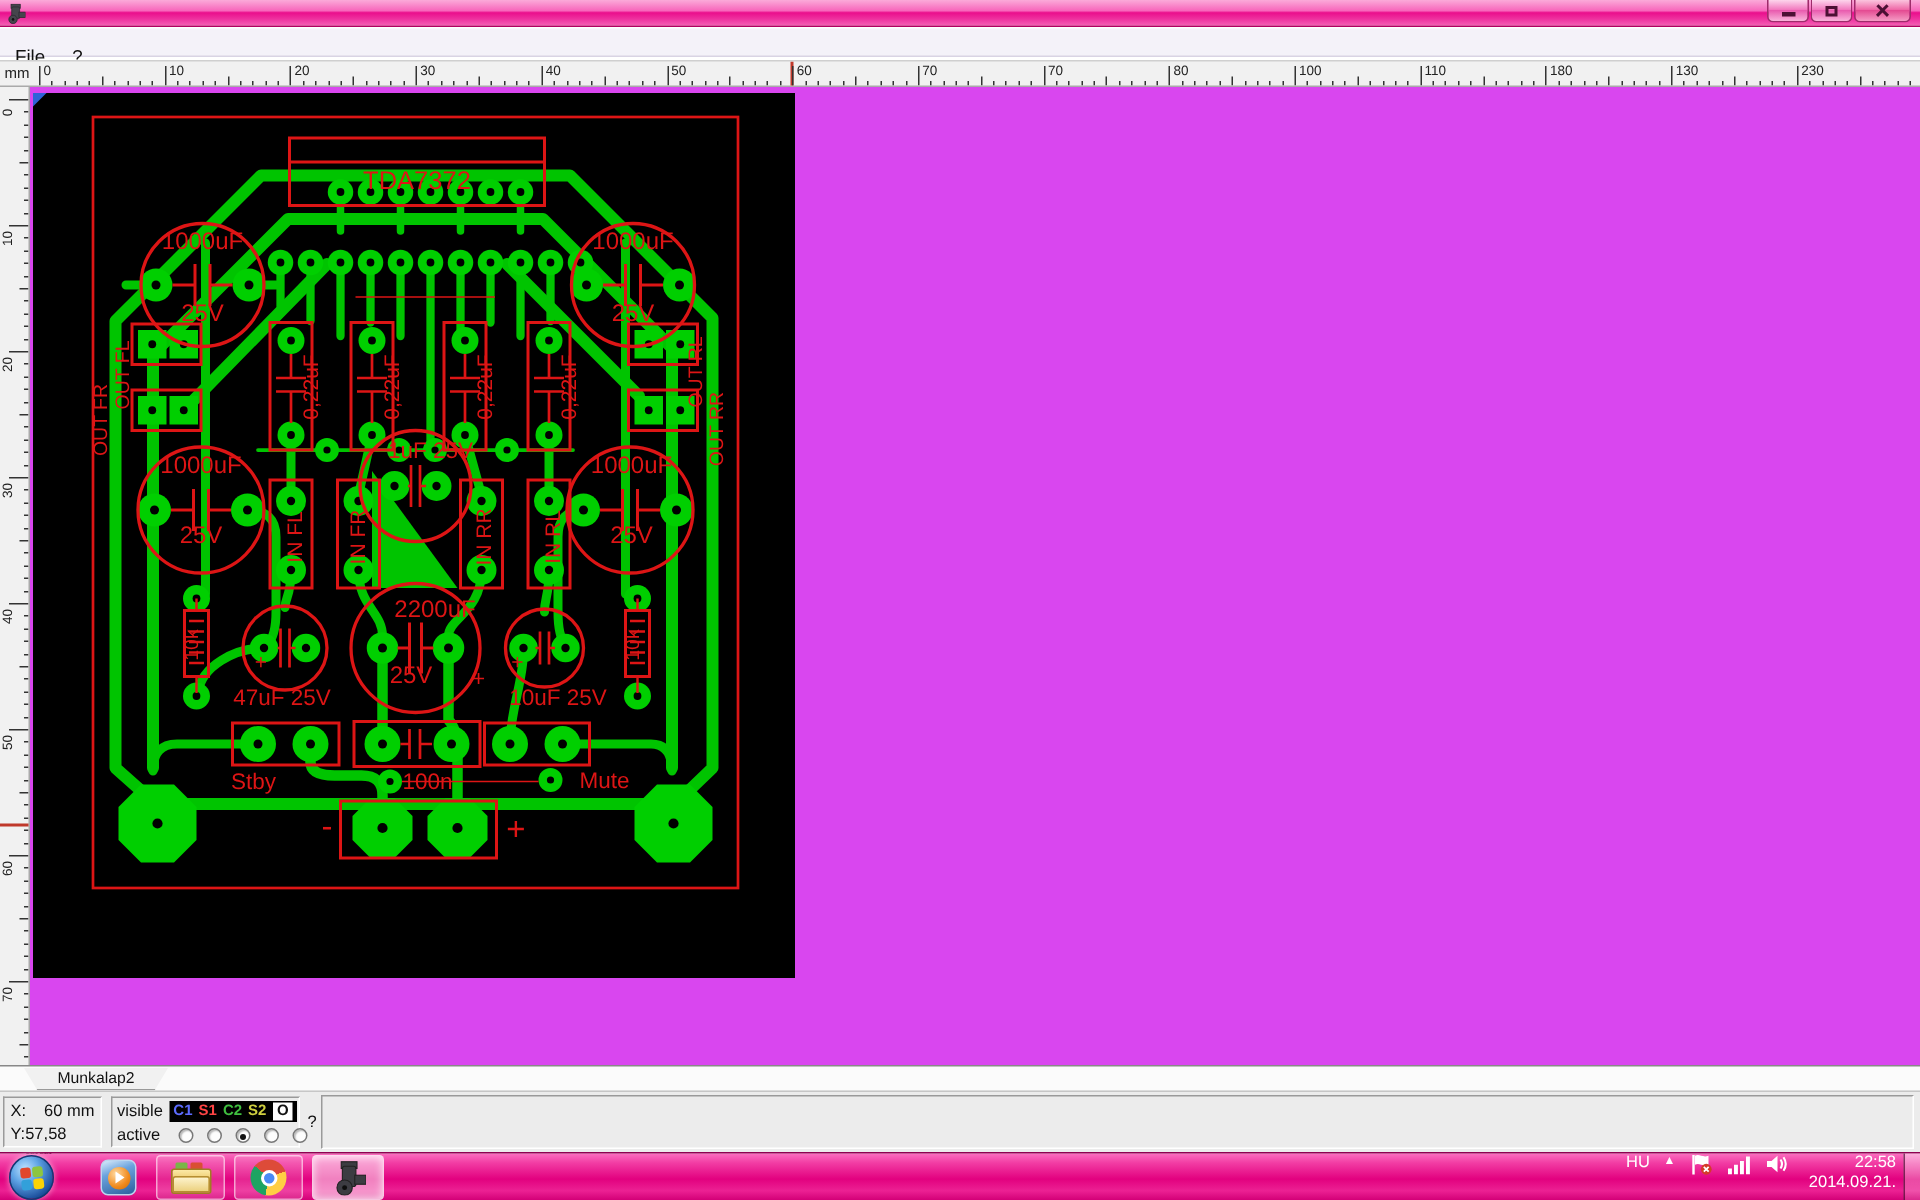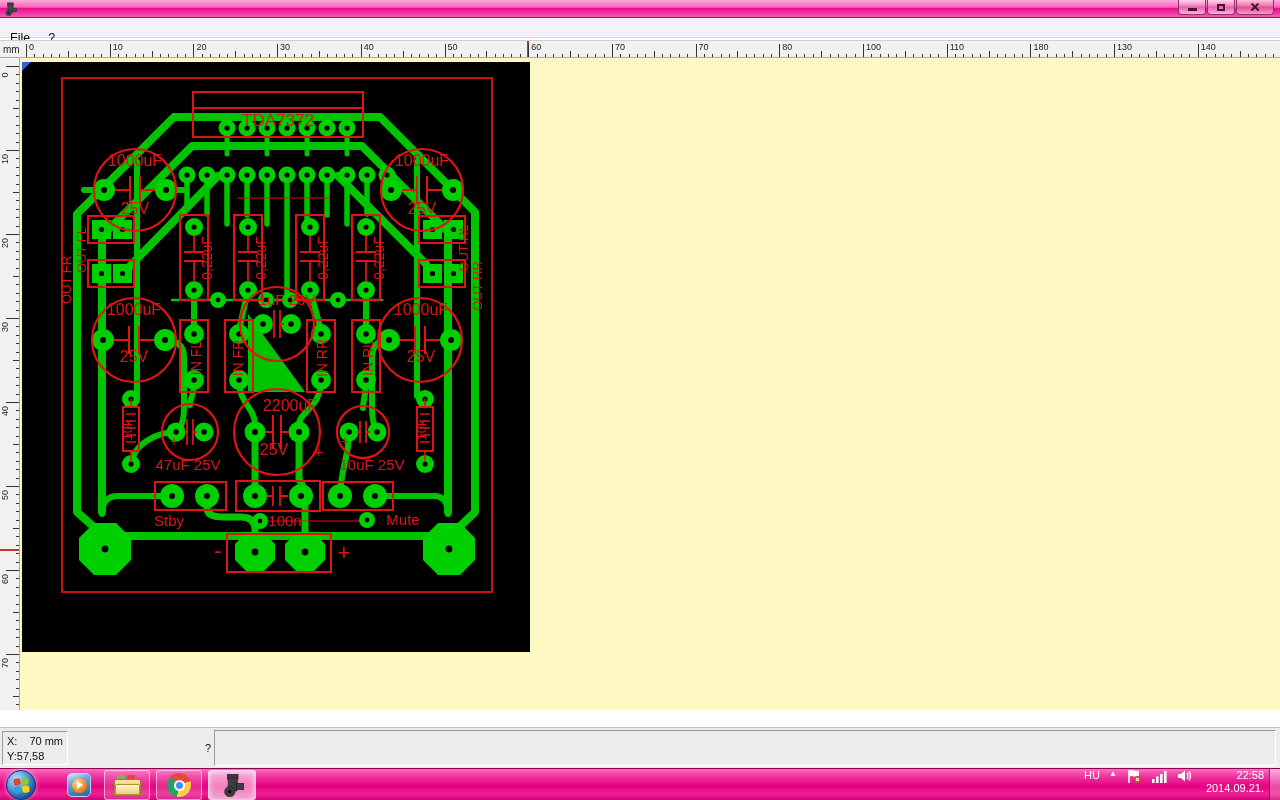--- a/index.html
+++ b/index.html
@@ -38,21 +38,21 @@
   .htick { position:absolute; width:1px; background:#333; bottom:0; }
   .vtick { position:absolute; height:1px; background:#333; right:0; }
   .hlabel { position:absolute; top:1px; font-size:9px; color:#222; }
   .vlabel { position:absolute; left:-3px; width:16px; font-size:9px; color:#222;
     transform:rotate(-90deg); text-align:center; }
   #unit-label { position:absolute; left:3px; top:3px; font-size:10px; color:#222; }
   #hcursor { position:absolute; top:0; width:2px; height:18px; background:#c0392b; }
   #vcursor { position:absolute; left:0; width:20px; height:2px; background:#c0392b; }
 
   
-  #workarea { position:absolute; left:20px; top:58px; width:1260px; height:652px; background:#fef9c3; }
+  #workarea { position:absolute; left:20px; top:58px; width:1260px; height:652px; background:#d946ef; }
   #board-canvas { position:absolute; left:2px; top:4px; width:508px; height:590px; background:#000; }
   #origin-marker { position:absolute; left:2px; top:4px; width:0; height:0;
     border-top:9px solid #2f62d8; border-right:9px solid transparent; }
 
   
   #tabbar { position:absolute; left:0; top:710px; width:1280px; height:17px;
     background:#fbfbfb; border-top:1px solid #888; }
   #sheet-tab { position:absolute; left:16px; top:1px; width:96px; height:15px;
     background:#f1f1f1; clip-path:polygon(0 0,100% 0,calc(100% - 9px) 100%,9px 100%);
     border-bottom:1px solid #999;
@@ -309,21 +309,21 @@
       <div class="htick" style="left: 1122.47px; height: 3.5px;"></div>
       <div class="htick" style="left: 1130.84px; height: 3.5px;"></div>
       <div class="htick" style="left: 1139.21px; height: 3.5px;"></div>
       <div class="htick" style="left: 1147.58px; height: 3.5px;"></div>
       <div class="htick" style="left: 1155.95px; height: 6px;"></div>
       <div class="htick" style="left: 1164.32px; height: 3.5px;"></div>
       <div class="htick" style="left: 1172.69px; height: 3.5px;"></div>
       <div class="htick" style="left: 1181.06px; height: 3.5px;"></div>
       <div class="htick" style="left: 1189.43px; height: 3.5px;"></div>
       <div class="htick" style="left: 1197.8px; height: 13px;"></div>
-      <span class="hlabel" style="left: 1200.8px;">140</span>
+      <span class="hlabel" style="left: 1200.8px;">230</span>
       <div class="htick" style="left: 1206.17px; height: 3.5px;"></div>
       <div class="htick" style="left: 1214.54px; height: 3.5px;"></div>
       <div class="htick" style="left: 1222.91px; height: 3.5px;"></div>
       <div class="htick" style="left: 1231.28px; height: 3.5px;"></div>
       <div class="htick" style="left: 1239.65px; height: 6px;"></div>
       <div class="htick" style="left: 1248.02px; height: 3.5px;"></div>
       <div class="htick" style="left: 1256.39px; height: 3.5px;"></div>
       <div class="htick" style="left: 1264.76px; height: 3.5px;"></div>
       <div class="htick" style="left: 1273.13px; height: 3.5px;"></div>
     </div>
@@ -701,31 +701,56 @@
           <text x="147" y="464" fill="#dd1515" font-size="15" text-anchor="middle" font-family="&quot;Liberation Sans&quot;,sans-serif">Stby</text>
           <text x="263" y="464" fill="#dd1515" font-size="15" text-anchor="middle" font-family="&quot;Liberation Sans&quot;,sans-serif">100n</text>
           <text x="381" y="463" fill="#dd1515" font-size="15" text-anchor="middle" font-family="&quot;Liberation Sans&quot;,sans-serif">Mute</text>
           <text x="196" y="496" fill="#dd1515" font-size="22" text-anchor="middle" font-family="&quot;Liberation Sans&quot;,sans-serif">-</text>
           <text x="322" y="498" fill="#dd1515" font-size="22" text-anchor="middle" font-family="&quot;Liberation Sans&quot;,sans-serif">+</text>
         </g>
     </svg>
     <div id="origin-marker"></div>
   </div>
 
+  <div id="tabbar">
+    <div id="sheet-tab">Munkalap2</div>
+  </div>
 
   <div id="statusbar">
     <div class="panel" id="coords-panel">
       <div class="row">
           <span>X:</span>
-          <span>70 mm</span>
+          <span>60 mm</span>
         </div>
       <div class="row">
           <span>Y:</span>
           <span>57,58 mm</span>
         </div>
+    </div>
+    <div class="panel" id="layers-panel">
+      <div class="row">
+        <span class="lbl-col">visible</span>
+        <div id="layer-chips">
+            <span class="chip" style="color: rgb(92, 108, 255);">C1</span>
+            <span class="chip" style="color: rgb(255, 68, 68);">S1</span>
+            <span class="chip" style="color: rgb(63, 191, 63);">C2</span>
+            <span class="chip" style="color: rgb(207, 207, 63);">S2</span>
+            <span class="chip boxed" style="color: rgb(17, 17, 17);">O</span>
+          </div>
+      </div>
+      <div class="row">
+        <span class="lbl-col">active</span>
+        <div id="radio-row">
+            <span class="radio"></span>
+            <span class="radio"></span>
+            <span class="radio sel"></span>
+            <span class="radio"></span>
+            <span class="radio"></span>
+          </div>
+      </div>
     </div>
     <span id="status-help">?</span>
     <div class="panel" id="wide-panel"></div>
   </div>
 
   <div id="taskbar">
     <div id="start-orb">
       <div id="orb-flag">
         <span style="background:#e1462c"></span>
           <span style="background:#8dc63f"></span>

